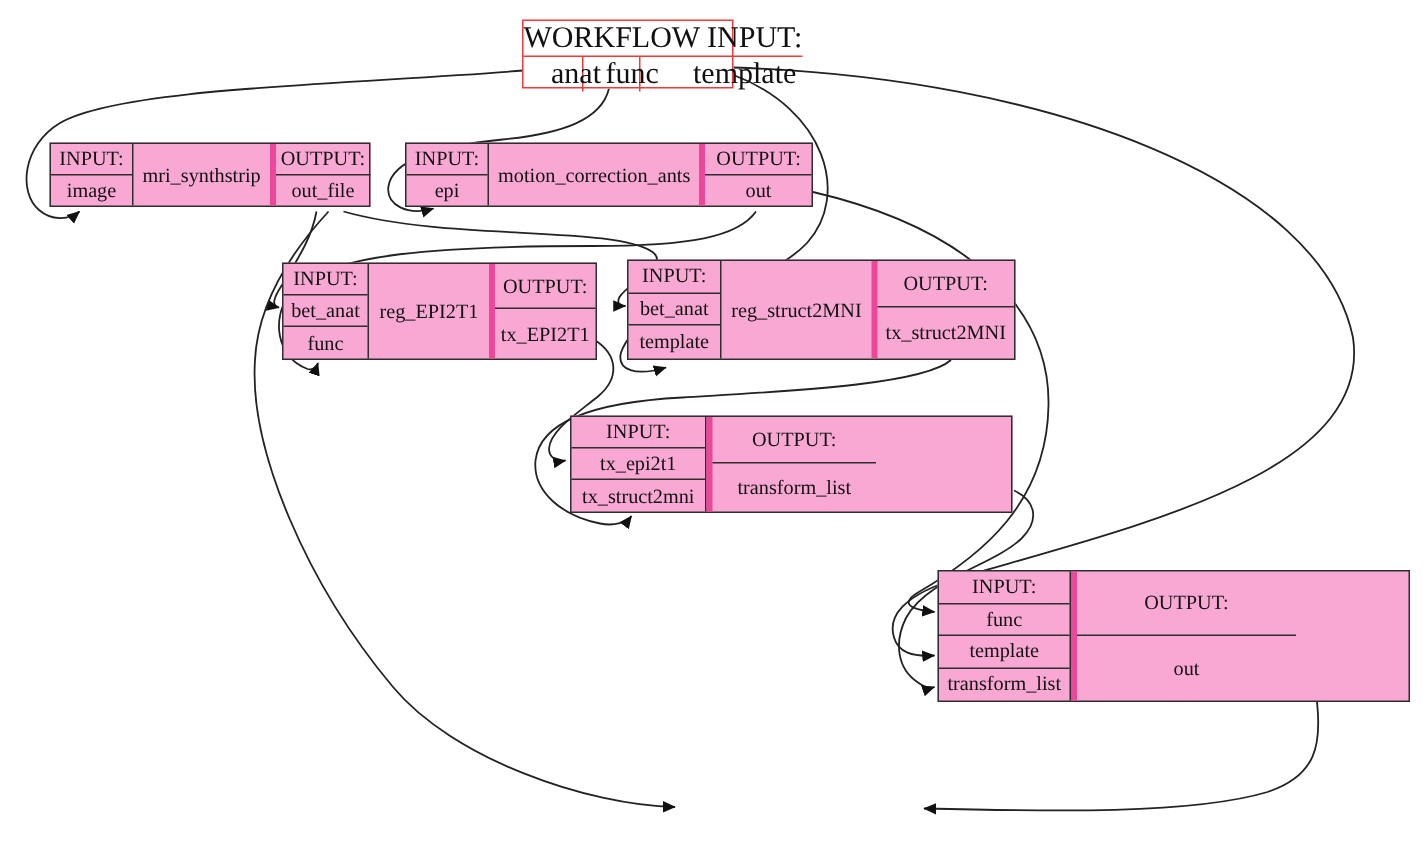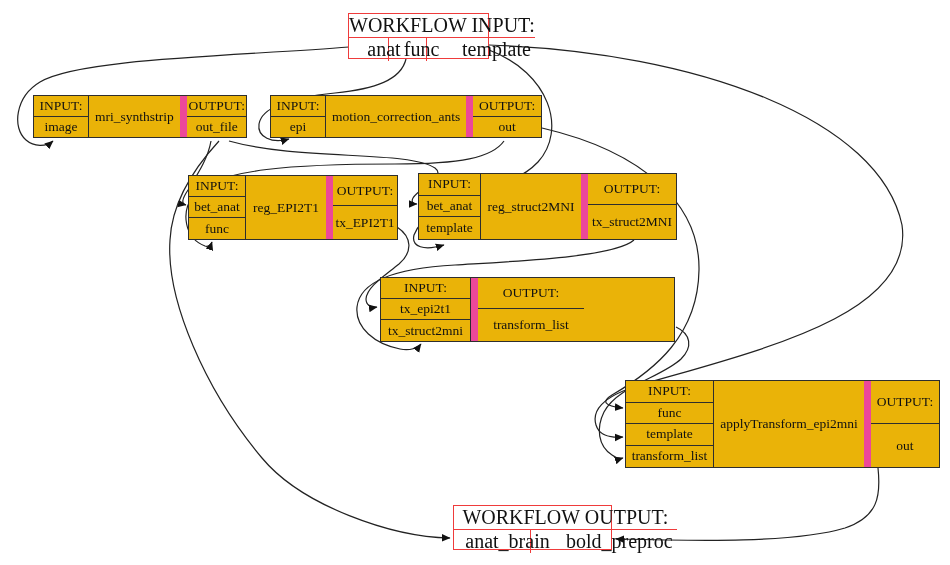--- a/index.html
+++ b/index.html
@@ -3,26 +3,26 @@
 <meta charset="utf-8">
 <style>
   html,body{margin:0;padding:0;background:#ffffff;}
   #canvas{
     position:relative;width:950px;height:565px;background:#ffffff;overflow:hidden;
     font-family:"Liberation Serif","DejaVu Serif",serif;color:#111111;
   }
   #edges{position:absolute;left:0;top:0;z-index:0;}
   
   .node{
-    position:absolute;display:grid;background:#eab308;border:1px solid #2e2e2e;
+    position:absolute;display:grid;background:#f9a8d4;border:1px solid #2e2e2e;
     box-sizing:border-box;font-size:13.5px;z-index:1;
   }
   .col{display:grid;min-width:0;}
   .col.in{border-right:1px solid #2e2e2e;}
-  .col.out{border-left:7px solid #ec4899;}
+  .col.out{border-left:4px solid #ec4899;}
   .cell{
     display:flex;align-items:center;justify-content:center;
     border-bottom:1px solid #2e2e2e;padding:0 4px;white-space:nowrap;overflow:hidden;
   }
   .col .cell:last-child{border-bottom:none;}
   .name{display:flex;align-items:center;justify-content:center;padding:0 6px;white-space:nowrap;}
   
   .iobox{
     position:absolute;display:grid;background:#ffffff;border:1.5px solid #ef3b3b;
     box-sizing:border-box;font-size:20px;z-index:1;
@@ -137,28 +137,20 @@
     </div>
   </div>
 
   <div class="node" style="left:625px;top:380px;width:315px;height:88px;grid-template-columns:88px 1fr 75px;">
     <div class="col in" style="grid-template-rows:1fr 1fr 1fr 1fr;">
       <div class="cell">INPUT:</div>
       <div class="cell">func</div>
       <div class="cell">template</div>
       <div class="cell">transform_list</div>
     </div>
-    <div class="name">applyTransform_epi2mni</div>
     <div class="col out" style="grid-template-rows:1fr 1fr;">
       <div class="cell">OUTPUT:</div>
       <div class="cell">out</div>
     </div>
   </div>
 
-  <div class="iobox" style="left:453px;top:505px;width:159px;height:45px;grid-template-rows:1fr 1fr;">
-    <div class="title">WORKFLOW OUTPUT:</div>
-    <div class="fields" style="grid-template-columns:77px 1fr;">
-      <div class="fcell">anat_brain</div>
-      <div class="fcell">bold_preproc</div>
-    </div>
-  </div>
 
 </div>
 
 </body></html>

